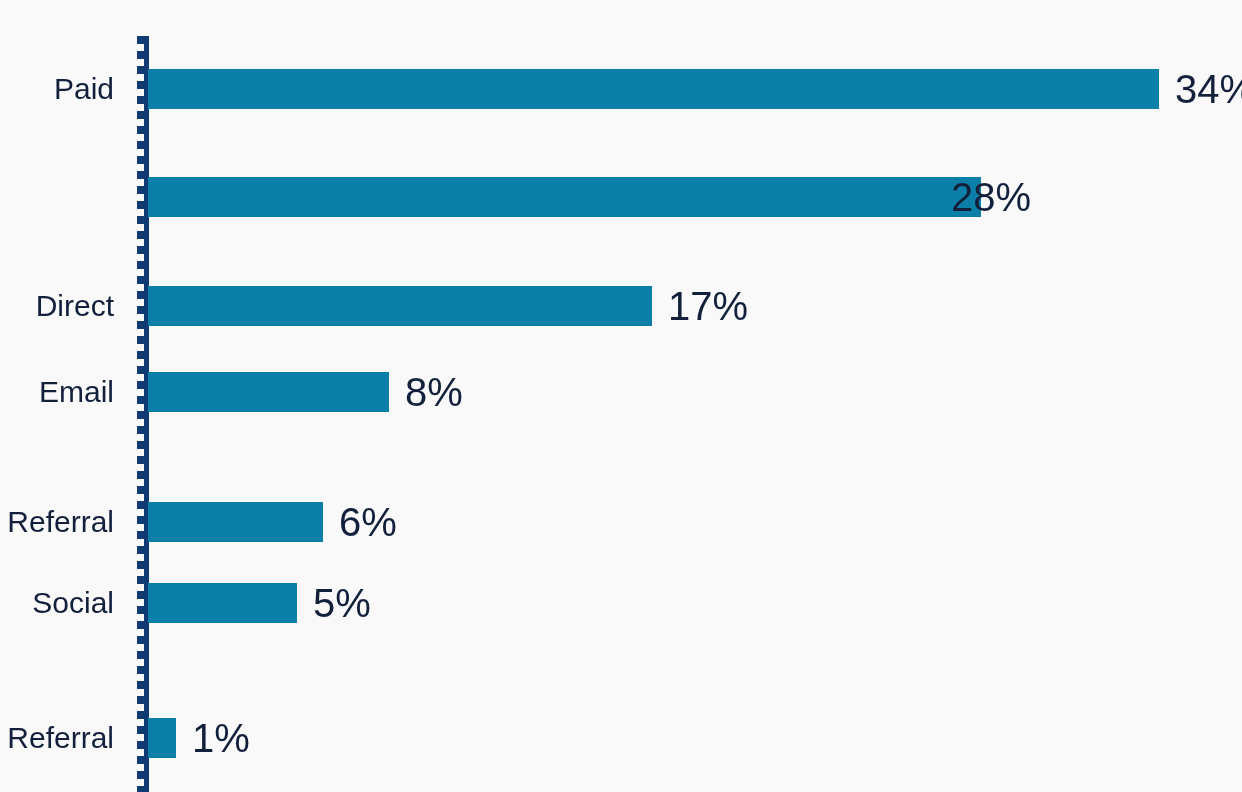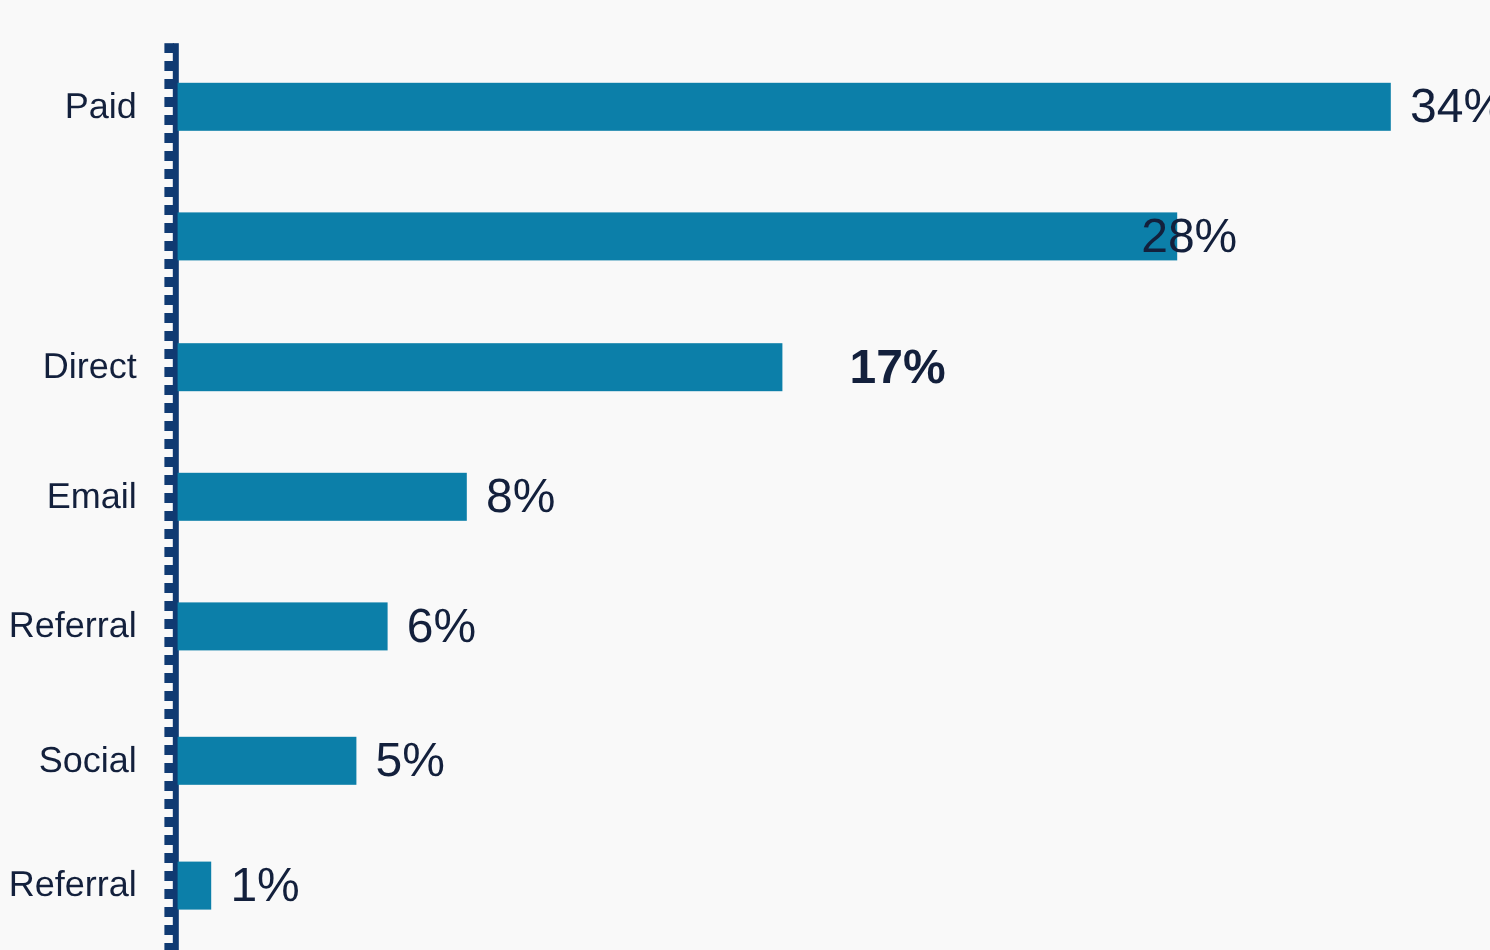--- a/index.html
+++ b/index.html
@@ -105,33 +105,33 @@
         <div class="bar" style="width: 1011px; background: rgb(12, 127, 169);"></div>
         <div class="value-label" style="left: 1175px;">34%</div>
       </div>
       <div class="bar-row" style="top: 153px;">
         <div class="bar" style="width: 833px; background: rgb(12, 127, 169);"></div>
         <div class="value-label" style="left: 951px;">28%</div>
       </div>
       <div class="bar-row" style="top: 262px;">
         <div class="cat-label">Direct</div>
         <div class="bar" style="width: 504px; background: rgb(12, 127, 169);"></div>
-        <div class="value-label" style="left: 708px; font-weight: bold;">17%</div>
+        <div class="value-label" style="left: 668px;">17%</div>
       </div>
-      <div class="bar-row" style="top: 370px;">
+      <div class="bar-row" style="top: 348px;">
         <div class="cat-label">Email</div>
         <div class="bar" style="width: 241px; background: rgb(12, 127, 169);"></div>
         <div class="value-label" style="left: 405px;">8%</div>
       </div>
       <div class="bar-row" style="top: 478px;">
         <div class="cat-label">Referral</div>
         <div class="bar" style="width: 175px; background: rgb(12, 127, 169);"></div>
         <div class="value-label" style="left: 339px;">6%</div>
       </div>
-      <div class="bar-row" style="top: 590px; text-decoration: underline;">
+      <div class="bar-row" style="top: 559px; text-decoration: underline;">
         <div class="cat-label">Social</div>
         <div class="bar" style="width: 149px; background: rgb(12, 127, 169);"></div>
         <div class="value-label" style="left: 313px;">5%</div>
       </div>
       <div class="bar-row" style="top: 694px;">
         <div class="cat-label">Referral</div>
         <div class="bar" style="width: 28px; background: rgb(12, 127, 169);"></div>
         <div class="value-label" style="left: 192px;">1%</div>
       </div>
     </div>

